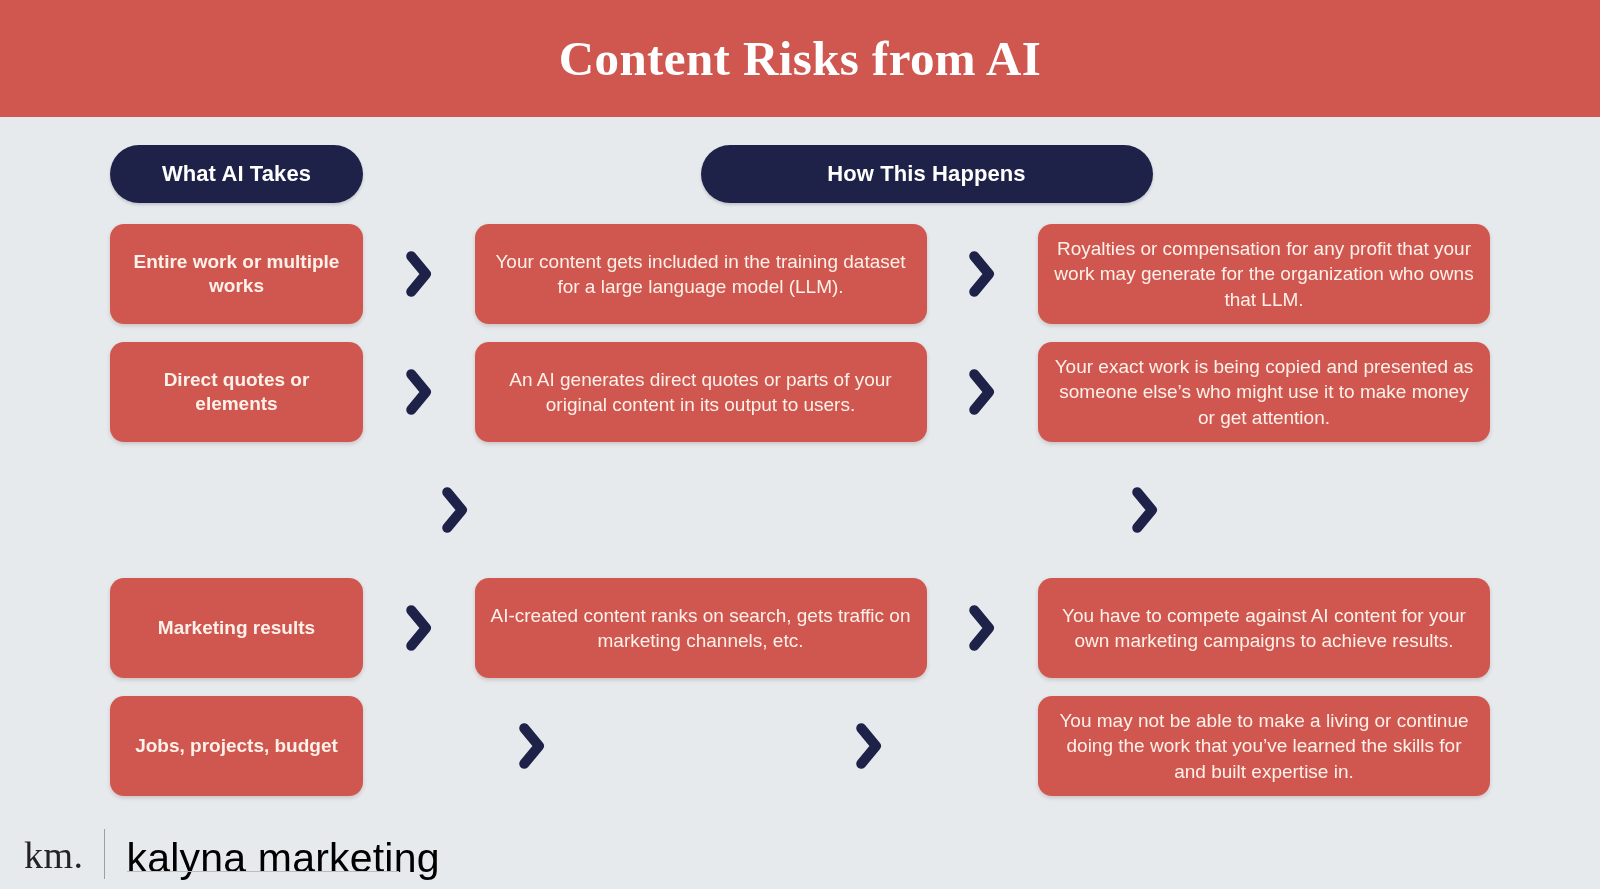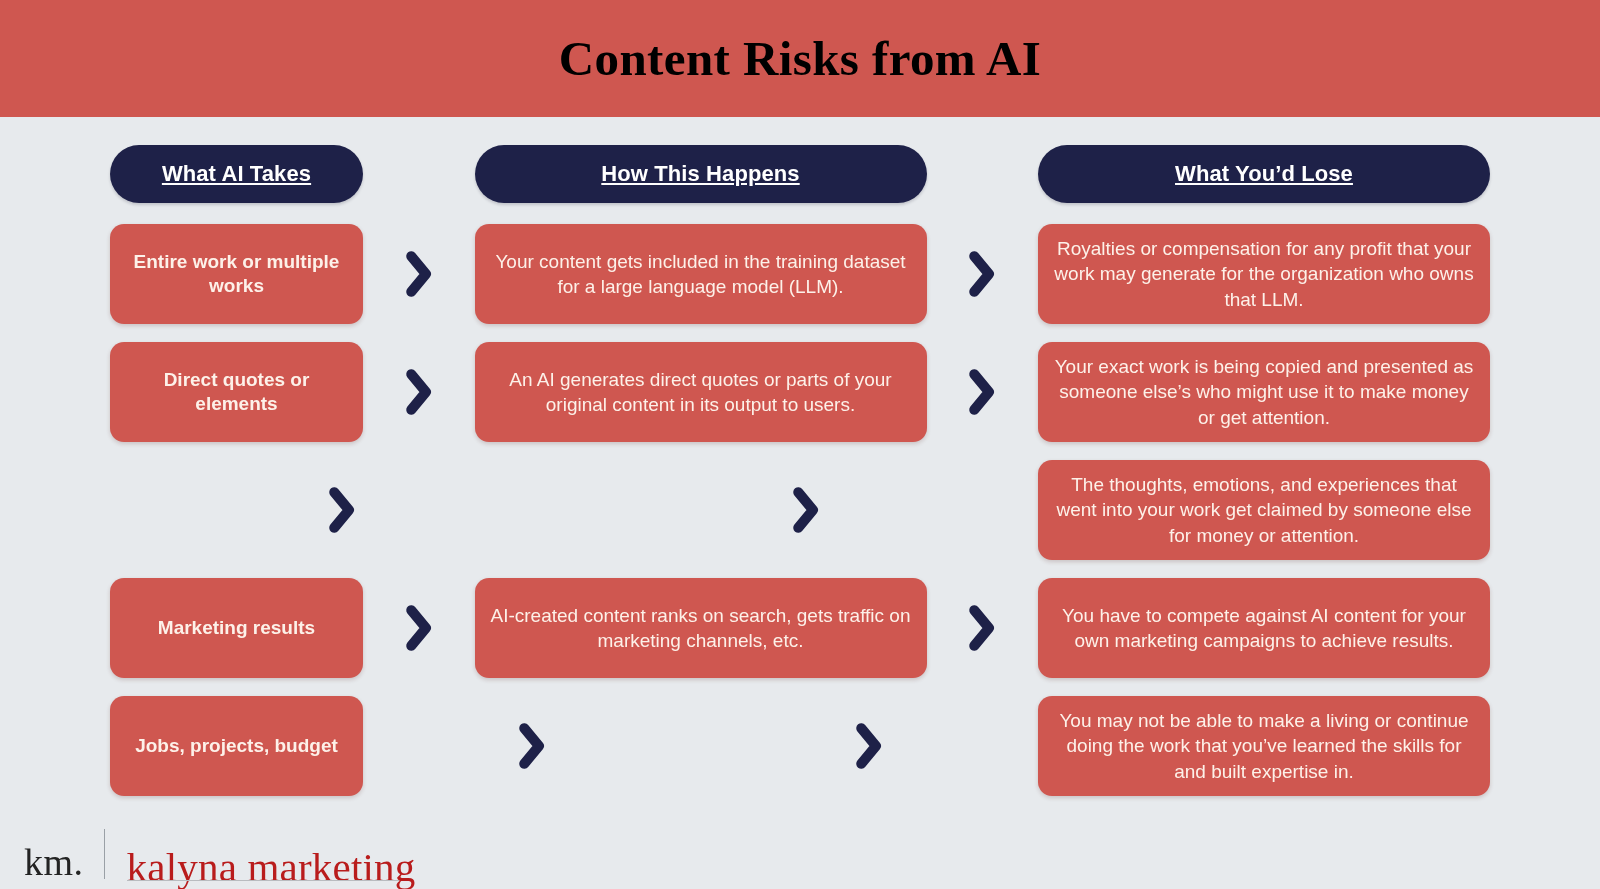--- a/index.html
+++ b/index.html
@@ -35,21 +35,21 @@
     align-items: center;
     justify-content: center;
     flex: 0 0 auto;
   }
 
   .title-bar .title {
     font-family: "Liberation Serif", "DejaVu Serif", serif;
     font-weight: 700;
     font-size: 49px;
     letter-spacing: 0.4px;
-    color: #000000;
+    color: #ffffff;
     text-align: left;
     line-height: 1;
   }
 
   
   .board {
     flex: 1 1 auto;
     padding: 28px 110px 0 110px;
     display: flex;
     flex-direction: column;
@@ -71,21 +71,20 @@
     justify-content: center;
     box-shadow: 0 2px 3px rgba(20,22,45,0.18);
   }
 
   .col-head span {
     color: #ffffff;
     font-size: 22px;
     font-weight: 700;
     letter-spacing: 0.1px;
     line-height: 1;
-    text-decoration: underline;
   }
 
   
   .c1 { width: 253px; flex: 0 0 253px; }
   .c2 { width: 452px; flex: 0 0 452px; align-items: center; }
   .c3 { width: 452px; flex: 0 0 452px; }
   .gap { flex: 1 1 auto; display: flex; align-items: center; justify-content: center; }
 
   .rows {
     display: flex;
@@ -146,21 +145,21 @@
   .footer {
     flex: 0 0 auto;
     height: 78px;
     padding: 0 0 8px 24px;
     display: flex;
     align-items: flex-end;
   }
 
   .logo {
     display: flex;
-    align-items: flex-end;
+    align-items: center;
     gap: 0;
   }
 
   .logo-km {
     font-family: "Liberation Serif", "DejaVu Serif", serif;
     font-size: 38px;
     color: #232323;
     line-height: 1;
     padding-right: 20px;
     letter-spacing: 0.5px;
@@ -173,23 +172,23 @@
     margin-bottom: 2px;
   }
 
   .logo-name-wrap {
     padding-left: 22px;
     display: flex;
     flex-direction: column;
   }
 
   .logo-name {
-    font-family: Liberation Serif, serif;
+    font-family: Liberation Sans, sans-serif;
     font-size: 41px;
-    color: #b91c1c;
+    color: #000000;
     line-height: 1.02;
     letter-spacing: 0.2px;
     white-space: nowrap;
   }
 
   .logo-underline {
     height: 1px;
     background: #b9bcc0;
     width: 272px;
     margin-top: -9px;
@@ -208,23 +207,20 @@
 
     <div class="head-row">
       <div class="col-head c1">
         <span>What AI Takes</span>
       </div>
       <div class="gap"></div>
       <div class="col-head c2">
         <span>How This Happens</span>
       </div>
       <div class="gap"></div>
-      <div class="col-head c3">
-        <span>What You’d Lose</span>
-      </div>
     </div>
 
     <div class="rows">
 
       <div class="row">
         <div class="card bold c1">
           <span>Entire work or multiple works</span>
         </div>
         <div class="gap">
           <svg class="chev" viewBox="0 0 44 64">
@@ -269,23 +265,20 @@
       <div class="row">
         <div class="gap">
           <svg class="chev" viewBox="0 0 44 64">
             <path d="M12 9 L31 32 L12 55"></path>
           </svg>
         </div>
         <div class="gap">
           <svg class="chev" viewBox="0 0 44 64">
             <path d="M12 9 L31 32 L12 55"></path>
           </svg>
-        </div>
-        <div class="card body c3">
-          <span>The thoughts, emotions, and experiences that went into your work get claimed by someone else for money or attention.</span>
         </div>
       </div>
 
       <div class="row">
         <div class="card bold c1">
           <span>Marketing results</span>
         </div>
         <div class="gap">
           <svg class="chev" viewBox="0 0 44 64">
             <path d="M12 9 L31 32 L12 55"></path>

